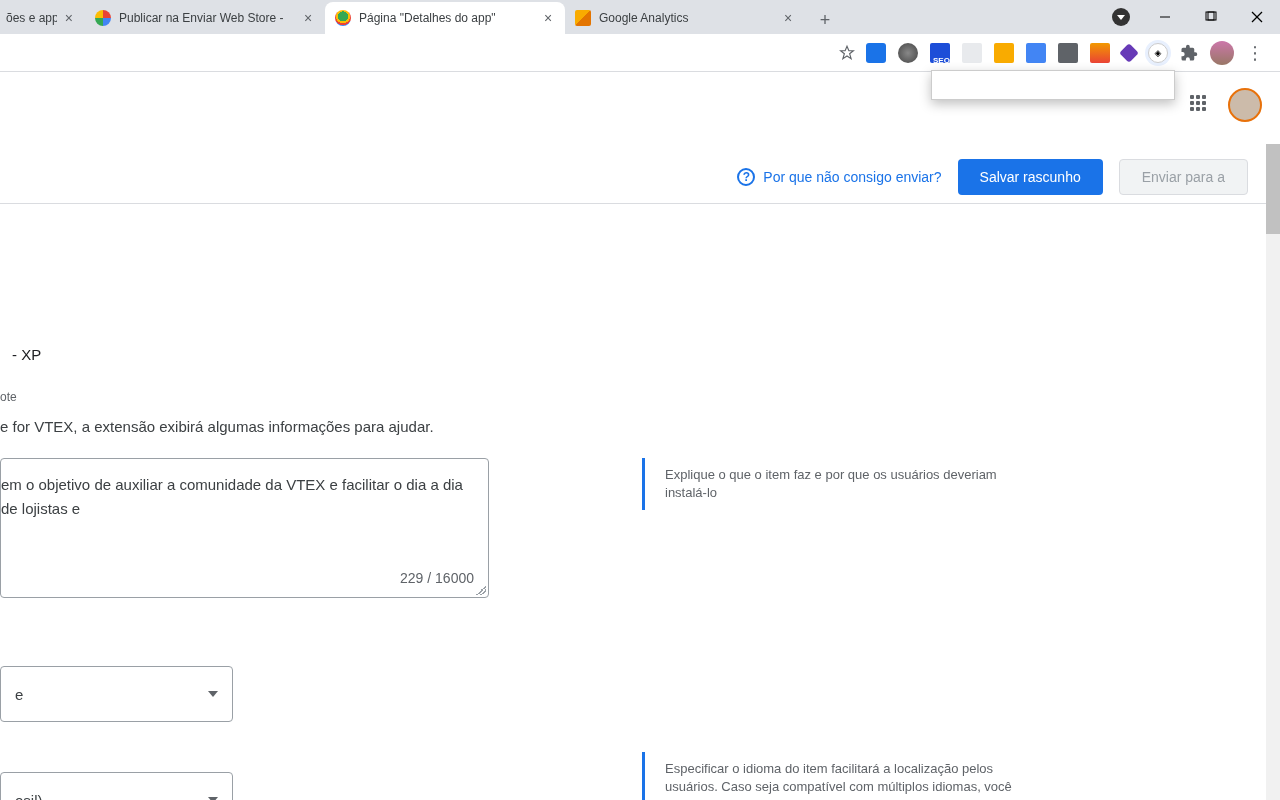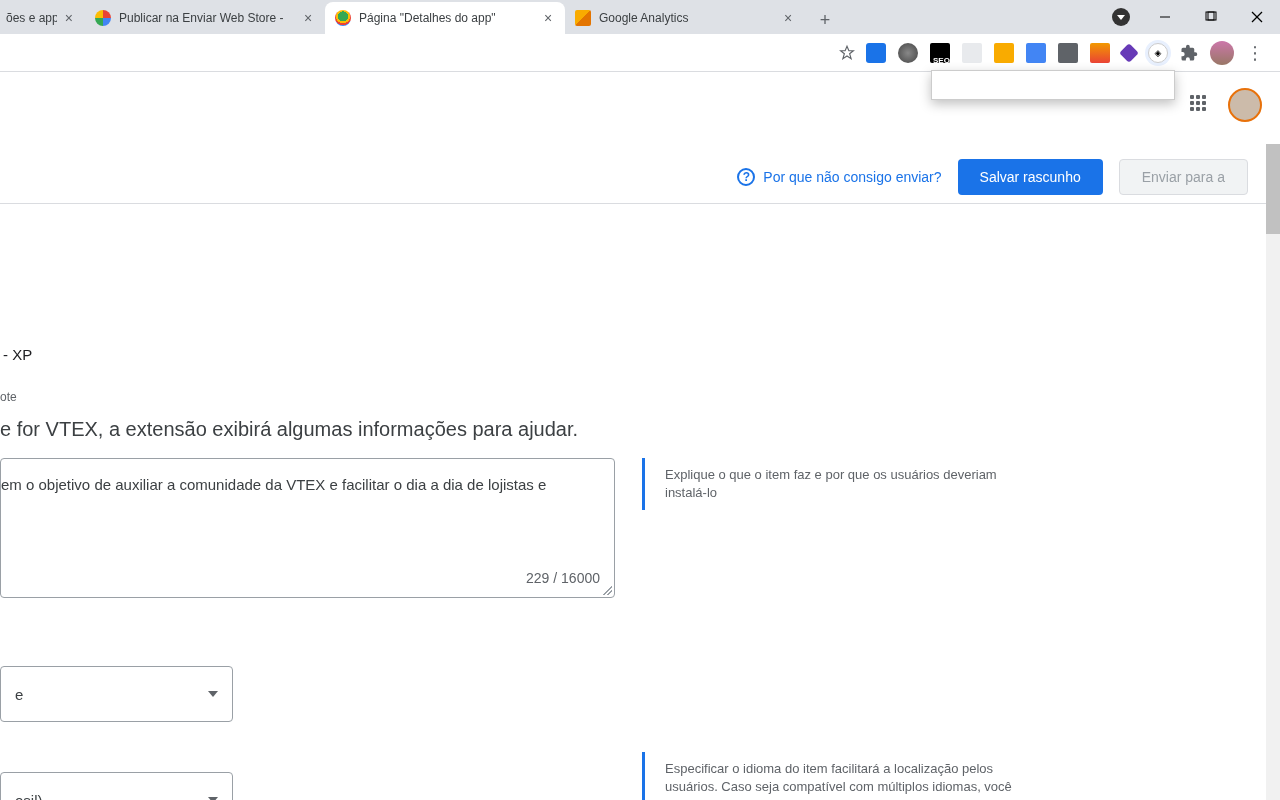--- a/index.html
+++ b/index.html
@@ -46,25 +46,25 @@
 
 .actionbar { position: absolute; top: 150px; left: 0; right: 14px; height: 54px; border-bottom: 1px solid #dadce0; display: flex; align-items: center; justify-content: flex-end; gap: 16px; padding-right: 18px; background: #fff; z-index: 5; }
 .linklike { display: flex; align-items: center; gap: 8px; color: #1a73e8; font-size: 14px; font-weight: 500; cursor: pointer; }
 .linklike .qicon { width: 18px; height: 18px; border: 2px solid #1a73e8; border-radius: 50%; display: flex; align-items: center; justify-content: center; font-size: 12px; font-weight: 700; }
 .btn { height: 36px; padding: 0 22px; border-radius: 4px; font-size: 14px; font-weight: 500; display: flex; align-items: center; cursor: pointer; }
 .btn.primary { background: #1a73e8; color: #fff; }
 .btn.disabled { background: #f1f3f4; color: #9aa0a6; border: 1px solid #dadce0; cursor: default; }
 .scrollbar-track { position: absolute; top: 144px; right: 0; bottom: 0; width: 14px; background: #f1f1f1; }
 .scrollbar-thumb { position: absolute; top: 0; width: 14px; height: 90px; background: #c1c1c1; }
 
-.title-row { position: absolute; top: 346px; left: 3px; font-size: 15px; color: #202124; }
+.title-row { position: absolute; top: 346px; left: 12px; font-size: 15px; color: #202124; }
 .small-gray { position: absolute; top: 390px; left: 0; font-size: 12px; color: #5f6368; }
-.desc-line { position: absolute; top: 418px; left: 0; font-size: 20px; color: #3c4043; }
-
-.textarea-wrap { position: absolute; top: 458px; left: 0; width: 615px; height: 140px; border: 1px solid #9aa0a6; border-radius: 4px; padding: 14px 20px 28px 0; font-size: 15px; color: #3c4043; line-height: 1.6; overflow: hidden; }
+.desc-line { position: absolute; top: 418px; left: 0; font-size: 15px; color: #3c4043; }
+
+.textarea-wrap { position: absolute; top: 458px; left: 0; width: 489px; height: 140px; border: 1px solid #9aa0a6; border-radius: 4px; padding: 14px 20px 28px 0; font-size: 15px; color: #3c4043; line-height: 1.6; overflow: hidden; }
 .textarea-wrap .resize { position: absolute; right: 2px; bottom: 2px; width: 10px; height: 10px; background: linear-gradient(135deg, transparent 50%, #9aa0a6 50%, #9aa0a6 60%, transparent 60%, transparent 70%, #9aa0a6 70%, #9aa0a6 80%, transparent 80%); }
 .counter { position: absolute; right: 14px; bottom: 8px; font-size: 14px; color: #5f6368; }
 
 .hint { position: absolute; top: 458px; left: 642px; width: 380px; border-left: 3px solid #1a73e8; padding: 8px 0 8px 20px; font-size: 13px; color: #5f6368; line-height: 1.4; }
 .hint2 { position: absolute; top: 752px; left: 642px; width: 400px; border-left: 3px solid #1a73e8; padding: 8px 0 8px 20px; font-size: 13px; color: #5f6368; line-height: 1.4; }
 .hint2 a { color: #1a73e8; text-decoration: none; }
 
 .select-box { position: absolute; left: 0; width: 233px; height: 56px; border: 1px solid #9aa0a6; border-radius: 4px; display: flex; align-items: center; justify-content: space-between; padding: 0 14px; font-size: 15px; color: #3c4043; cursor: pointer; }
 .select-box .chev { width: 0; height: 0; border-left: 5px solid transparent; border-right: 5px solid transparent; border-top: 6px solid #5f6368; }
 .sel1 { top: 666px; }
@@ -125,21 +125,21 @@
 </div>
 
 <div class="addrrow">
   <div class="addr-spacer"></div>
   <svg class="star" viewBox="0 0 24 24">
       <path fill="none" stroke="#5f6368" stroke-width="1.5" d="M12 3l2.5 6h6l-5 4 2 6.5L12 16l-5.5 3.5 2-6.5-5-4h6z"></path>
     </svg>
   <div class="ext-icons">
     <div class="ext" style="background:#1a73e8;border-radius:3px;"></div>
     <div class="ext" style="background:radial-gradient(#888,#444);border-radius:50%;"></div>
-    <div class="ext" style="background:#000000;border-radius:2px;position:relative;">
+    <div class="ext" style="background:#1d4ed8;border-radius:2px;position:relative;">
         <span style="position:absolute;bottom:-2px;left:3px;font-size:8px;color:#fff;font-weight:700;">SEO</span>
       </div>
     <div class="ext" style="background:#e8eaed;border-radius:2px;"></div>
     <div class="ext" style="background:#f9ab00;border-radius:2px;"></div>
     <div class="ext" style="background:#4285f4;border-radius:2px;"></div>
     <div class="ext" style="background:#5f6368;border-radius:2px;"></div>
     <div class="ext" style="background:linear-gradient(#f29900,#ea4335);border-radius:2px;"></div>
     <div class="ext" style="background:#673ab7;transform:rotate(45deg);width:14px;height:14px;"></div>
     <div class="ext" style="background:#fff;border:1px solid #ccc;border-radius:50%;box-shadow:0 0 0 3px #e8f0fe;display:flex;align-items:center;justify-content:center;font-size:9px;">◈</div>
     <svg width="18" height="18" viewBox="0 0 24 24">

